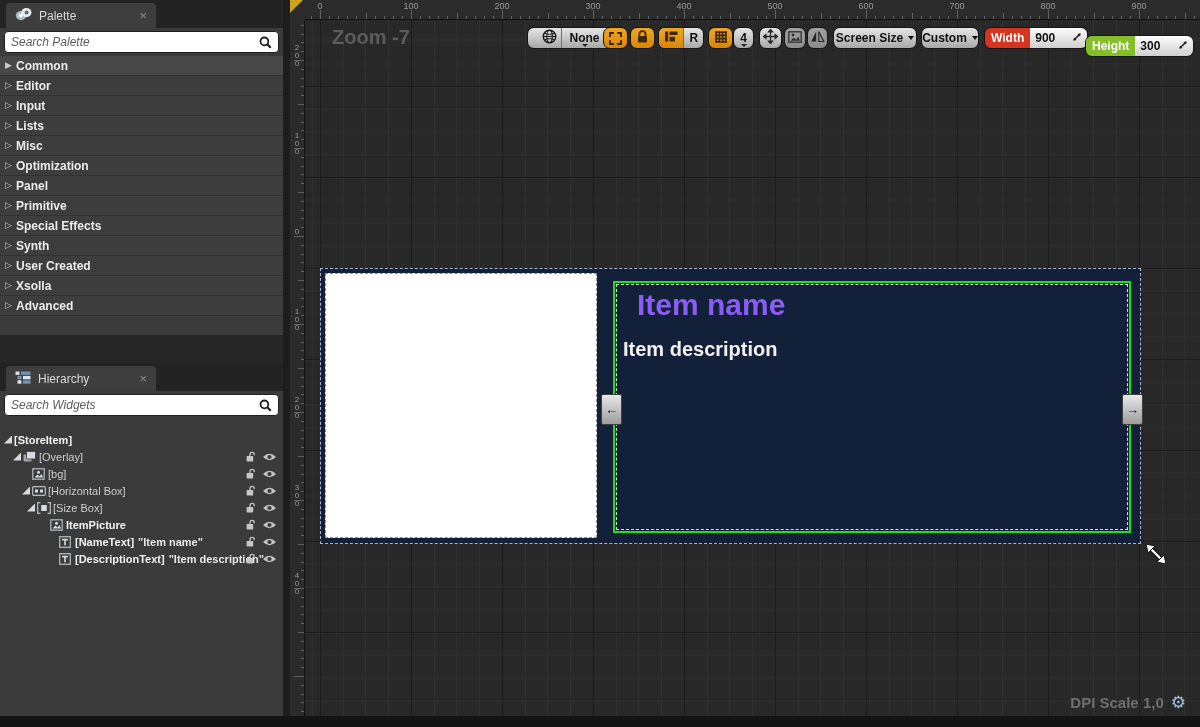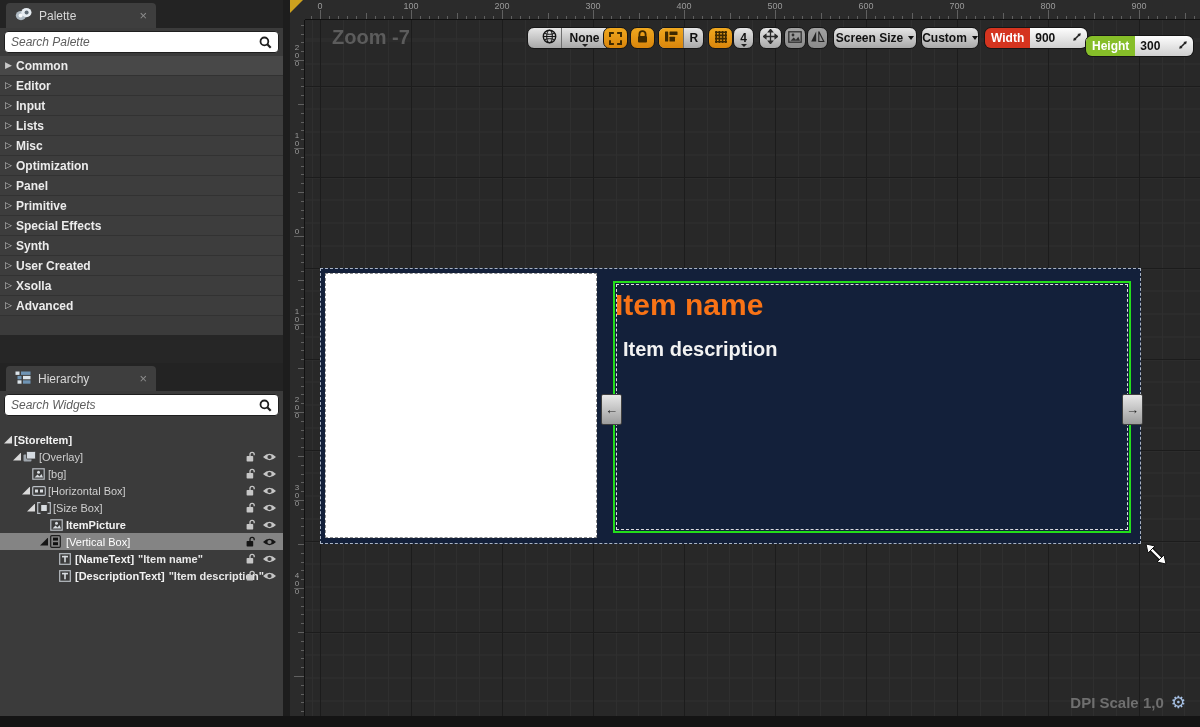--- a/index.html
+++ b/index.html
@@ -91,21 +91,21 @@
   .dim-input{display:flex;align-items:center;background-image:linear-gradient(#fdfdfd,#cfcfcf);
       font-size:12px;font-weight:bold;color:#111;padding:0 5px;gap:4px;}
   .dim-input .val{flex:1;}
 
   
   .widget-root{position:absolute;left:30px;top:268px;width:821px;height:276px;z-index:3;
       background:var(--navy);border:1px dashed #aab4c4;}
   .white-box{position:absolute;left:4px;top:4px;width:272px;height:265px;background:#fff;border:1px dashed #8e8e8e;}
   .green-box{position:absolute;left:292px;top:12px;width:518px;height:252px;border:2px solid var(--sel-green);}
   .green-box::after{content:"";position:absolute;inset:1px;border:1px dashed rgba(255,255,255,.85);pointer-events:none;}
-  .item-name{position:absolute;left:0;top:5px;font-size:30px;font-weight:bold;color:#f97316;}
+  .item-name{position:absolute;left:22px;top:5px;font-size:30px;font-weight:bold;color:#8b5cf6;}
   .item-desc{position:absolute;left:8px;top:55px;font-size:20px;font-weight:bold;color:#f2f2f2;}
   .handle{position:absolute;width:21px;height:31px;border:1px solid #3f3f3f;border-radius:2px;z-index:4;
       background-image:linear-gradient(#e8e8e8,#9d9d9d);display:flex;align-items:center;justify-content:center;
       font-size:13px;font-weight:bold;color:#222;}
   .handle.left{left:280px;top:125px;}
   .handle.right{left:801px;top:125px;}
 
   .dpi-label{position:absolute;right:14px;top:694px;z-index:4;display:flex;align-items:center;gap:7px;}
   .dpi-text{font-size:15px;font-weight:bold;color:#6f6f6f;}
   .gear{font-size:17px;color:#a6c0e4;line-height:1;}
@@ -341,45 +341,20 @@
               <span class="lock-btn">
                 <svg width="12" height="12" viewBox="0 0 12 12">
                   <path d="M5 5.2V3.4a2.1 2.1 0 0 1 4.2 0v0.8" fill="none" stroke="#c6c6c6" stroke-width="1.3"></path>
                   <rect x="1.6" y="5" width="6.6" height="5.4" rx="0.7" fill="#c6c6c6"></rect>
                 </svg>
               </span>
               <span class="eye-btn">
                 <svg width="15" height="10" viewBox="0 0 15 10">
                   <path d="M1 5Q7.5 -1.5 14 5Q7.5 11.5 1 5Z" fill="#c6c6c6"></path>
                   <circle cx="7.5" cy="5" r="2.1" fill="#3b3b3b"></circle>
-                </svg>
-              </span>
-            </span>
-          </div>
-          <div class="tree-row selected" style="padding-left: 40px;">
-            <span class="exp-arrow"></span>
-            <span class="tree-icon">
-              <svg width="11" height="13" viewBox="0 0 11 13">
-                <rect x="0.7" y="0.7" width="9.6" height="11.6" rx="1" fill="none" stroke="#1e1e1e" stroke-width="1.2"></rect>
-                <rect x="3" y="2.6" width="5" height="3" fill="#111"></rect>
-                <rect x="3" y="7.2" width="5" height="3" fill="#111"></rect>
-              </svg>
-            </span>
-            <span class="tree-label">[Vertical Box]</span>
-            <span class="row-icons">
-              <span class="lock-btn">
-                <svg width="12" height="12" viewBox="0 0 12 12">
-                  <path d="M5 5.2V3.4a2.1 2.1 0 0 1 4.2 0v0.8" fill="none" stroke="#151515" stroke-width="1.3"></path>
-                  <rect x="1.6" y="5" width="6.6" height="5.4" rx="0.7" fill="#151515"></rect>
-                </svg>
-              </span>
-              <span class="eye-btn">
-                <svg width="15" height="10" viewBox="0 0 15 10">
-                  <path d="M1 5Q7.5 -1.5 14 5Q7.5 11.5 1 5Z" fill="#151515"></path>
-                  <circle cx="7.5" cy="5" r="2.1" fill="#848484"></circle>
                 </svg>
               </span>
             </span>
           </div>
           <div class="tree-row" style="padding-left: 49px;">
             <span class="arrow-spacer"></span>
             <span class="tree-icon">
               <svg width="12" height="12" viewBox="0 0 12 12">
                 <rect x="0.7" y="0.7" width="10.6" height="10.6" fill="none" stroke="#b9bec4" stroke-width="1.2"></rect>
                 <rect x="3" y="2.8" width="6" height="1.6" fill="#d8dce0"></rect>

